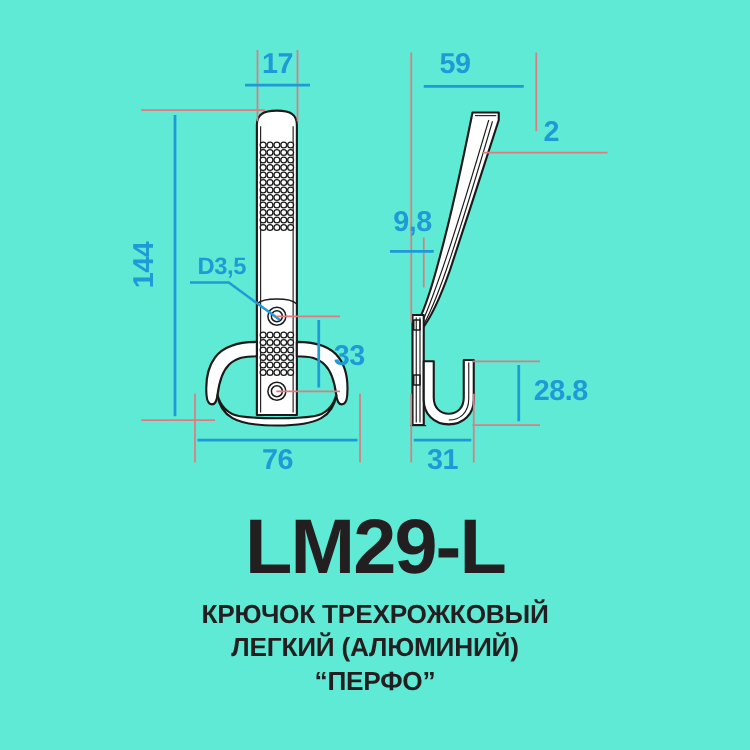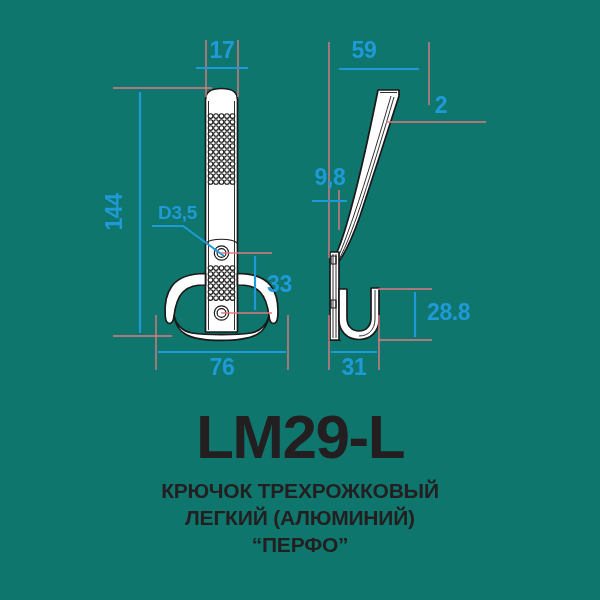--- a/index.html
+++ b/index.html
@@ -8,21 +8,21 @@
     padding: 0;
     background: #ffffff;
   }
   body {
     font-family: "Liberation Sans", sans-serif;
   }
   #page {
     position: relative;
     width: 600px;
     height: 600px;
-    background: #0f766e;
+    background: #5eead4;
     overflow: hidden;
   }
   #drawing {
     position: absolute;
     left: 0;
     top: 0;
     width: 600px;
     height: 600px;
   }
   .dim-text {

